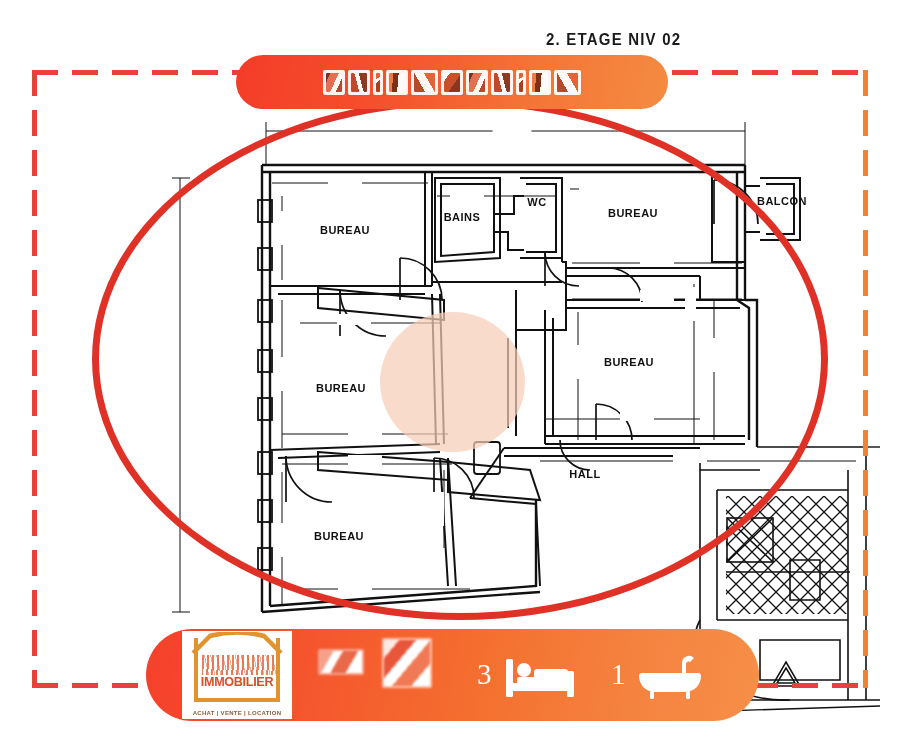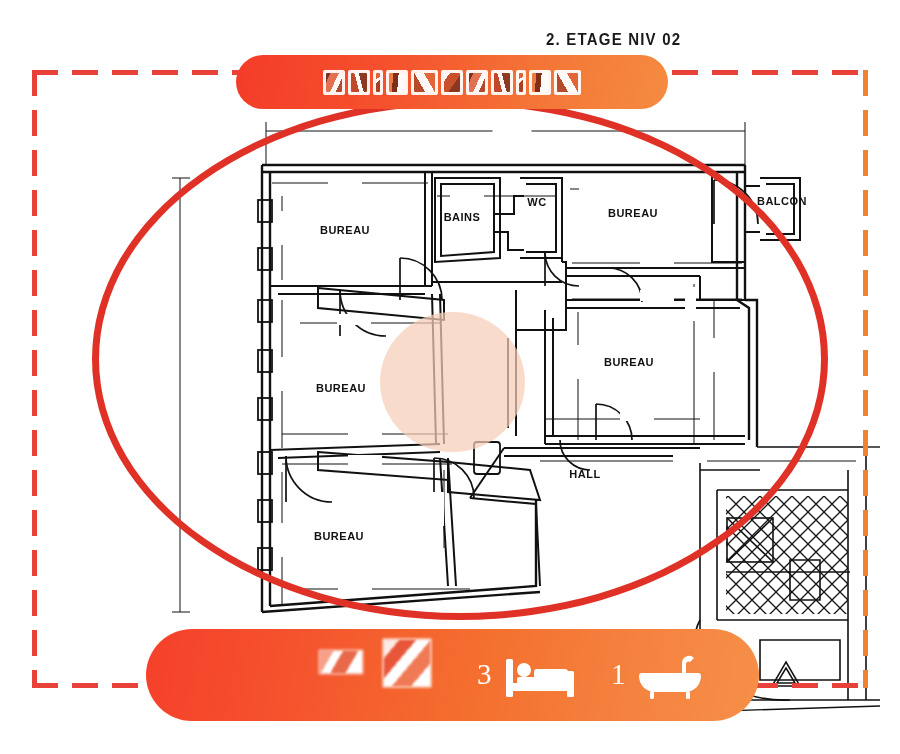--- a/index.html
+++ b/index.html
@@ -450,20 +450,29 @@
         <span class="glyph  "></span>
         <span class="glyph g2 "></span>
         <span class="glyph g3 narrow"></span>
         <span class="glyph g4 "></span>
         <span class="glyph g5 wide"></span>
       </div>
   </div>
 
   <div class="bottom-pill">
 
+    <div class="logo-card">
+      <svg class="logo-roof" viewBox="0 0 94 22">
+        <path d="M3 21 L20 4 Q47 -3 74 4 L91 21" stroke="#e2922f" stroke-width="4.5" fill="none" stroke-linejoin="round"></path>
+      </svg>
+      <div class="logo-house"></div>
+      <div class="logo-script"></div>
+      <div class="logo-word">IMMOBILIER</div>
+      <div class="logo-tag">ACHAT | VENTE | LOCATION</div>
+    </div>
 
     <div class="mini-icon mi1"></div>
     <div class="mini-icon mi2"></div>
 
     <div class="count c-bed">3</div>
     <svg class="ic ic-bed" width="72" height="46" viewBox="0 0 72 46">
       <g fill="#ffffff">
         <rect x="2" y="6" width="7" height="38" rx="1.5"></rect>
         <rect x="63" y="18" width="7" height="26" rx="1.5"></rect>
         <rect x="2" y="30" width="68" height="8" rx="2"></rect>

